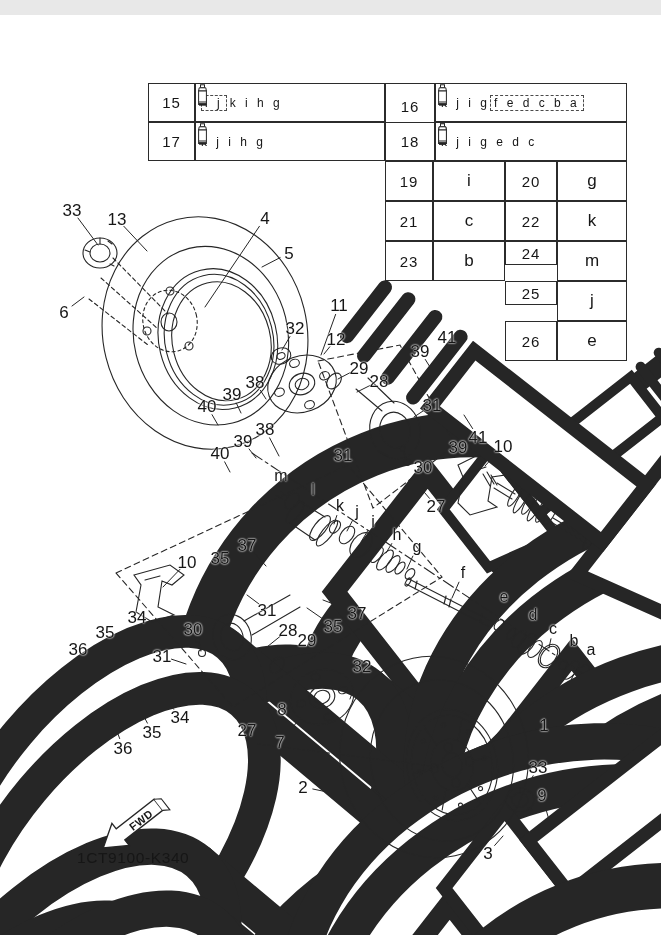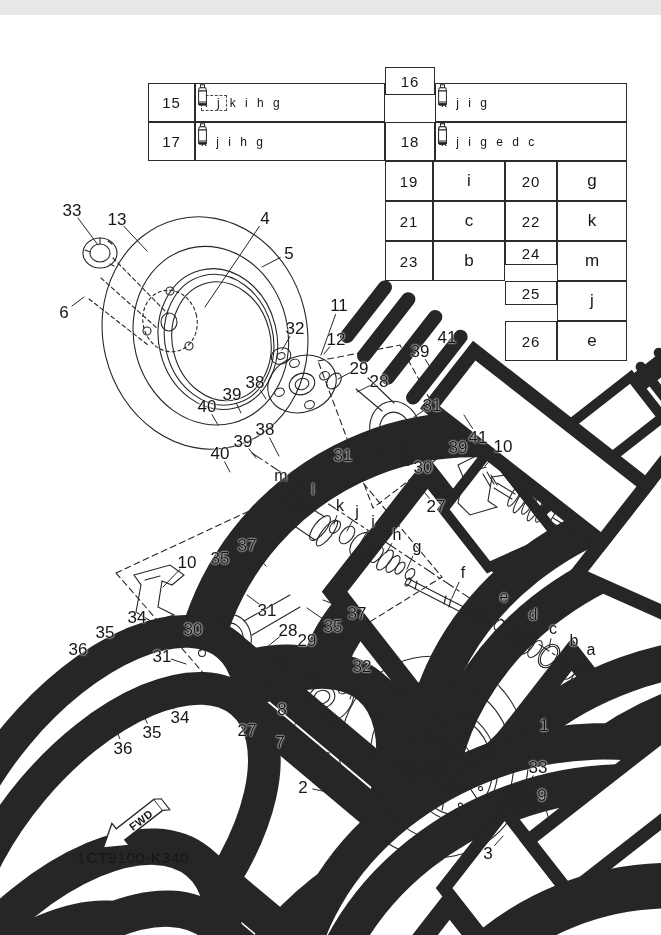--- a/index.html
+++ b/index.html
@@ -395,23 +395,24 @@
     <div class="cell let" style="left:195px;top:68px;width:190px;height:39px">
       <span class="boxed">l j</span>
       <span class="pre">k i h g</span>
       <span class="tubes">
           <svg width="13" height="24">
             <use href="#tube"></use>
           </svg>
         </span>
     </div>
 
-    <div class="cell num" style="left:385px;top:52px;width:50px;height:28px">16</div>
+    <div class="cell num" style="left:385px;top:68px;width:50px;height:47px">16</div>
     <div class="cell let" style="left:435px;top:68px;width:192px;height:39px">
       <span class="pre">k j i g</span>
+      <span class="boxed">f e d c b a</span>
       <span class="tubes">
           <svg width="13" height="24">
             <use href="#tube"></use>
           </svg>
         </span>
     </div>
 
     <div class="cell num" style="left:148px;top:107px;width:47px;height:39px">17</div>
     <div class="cell let" style="left:195px;top:107px;width:190px;height:39px">
       <span class="pre">k j i h g</span>

